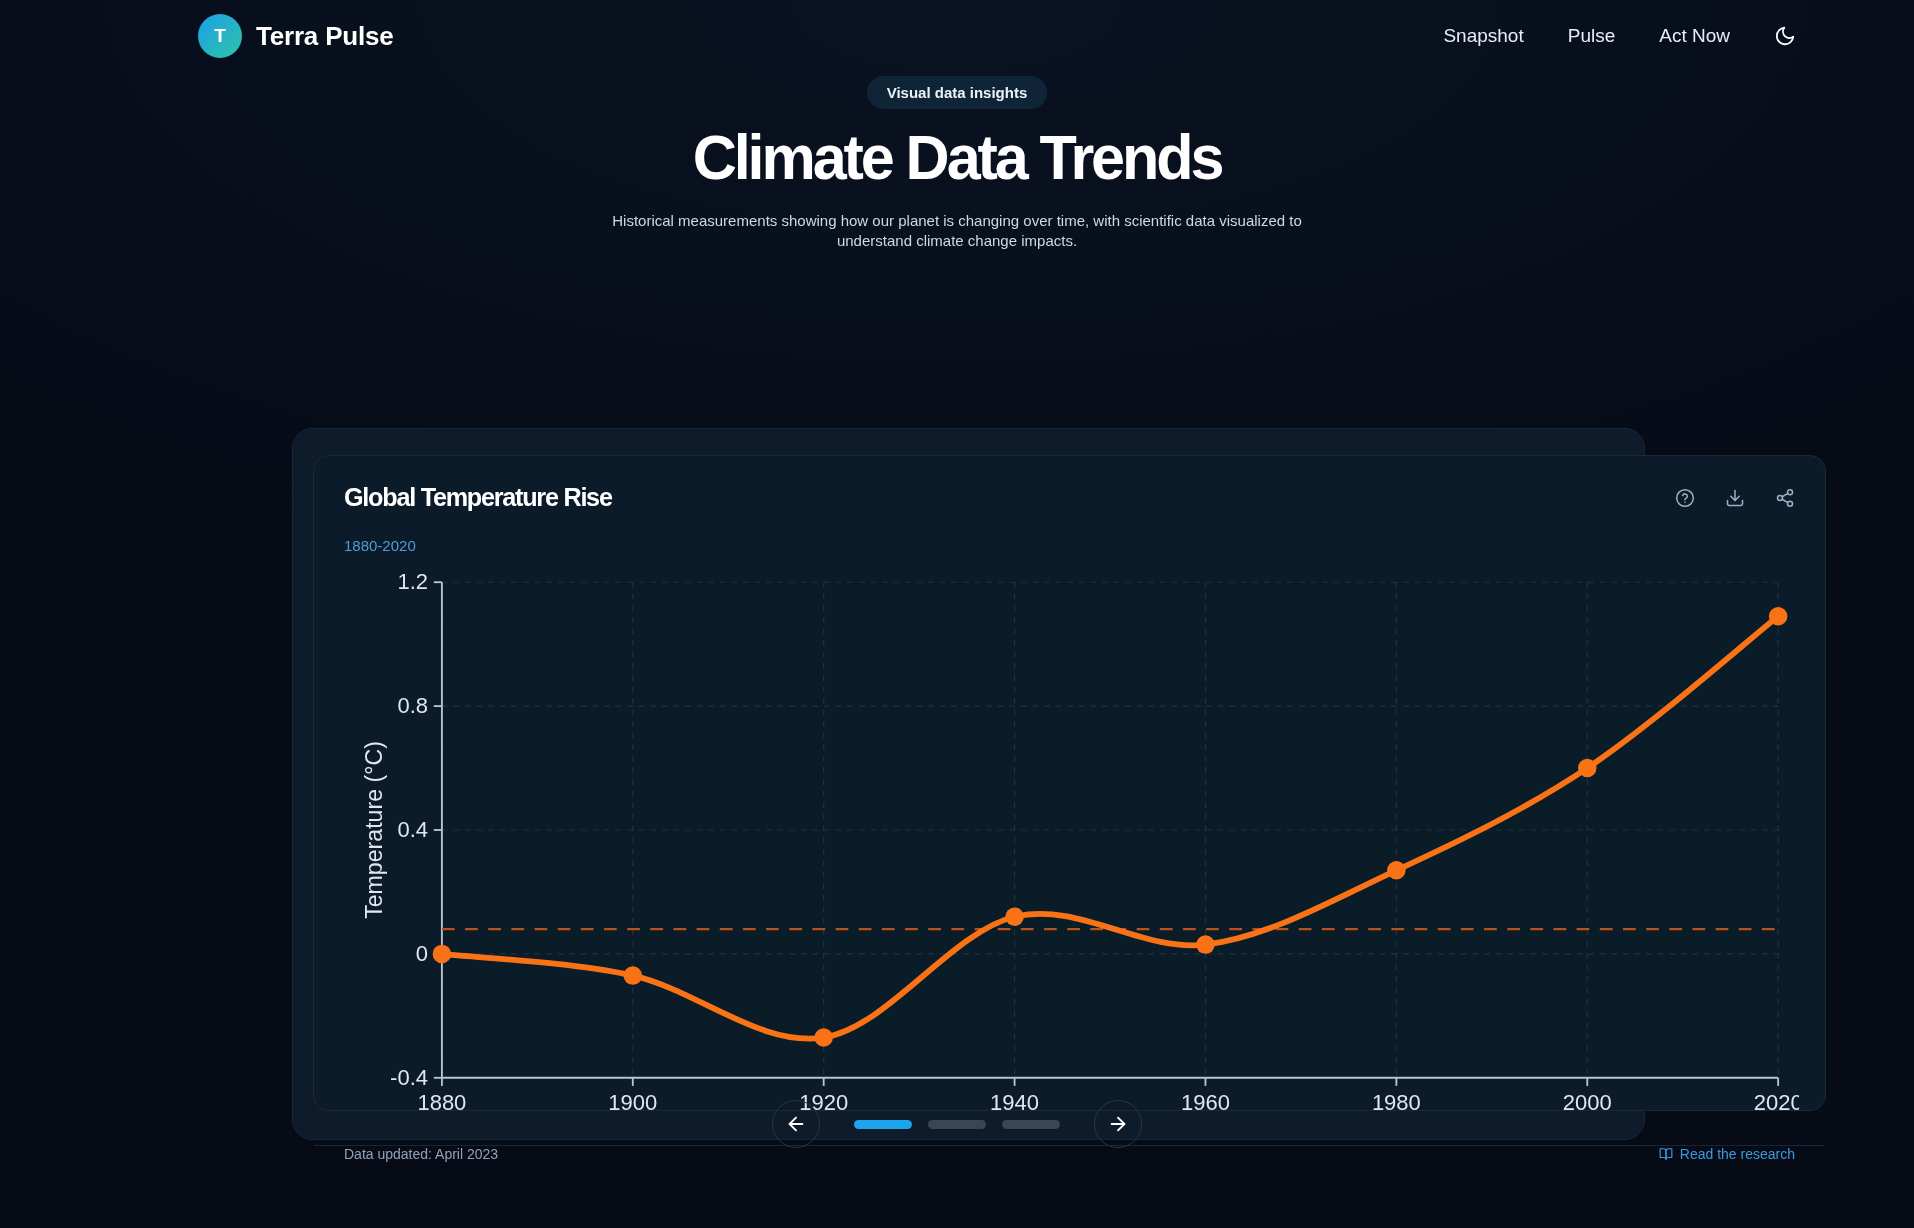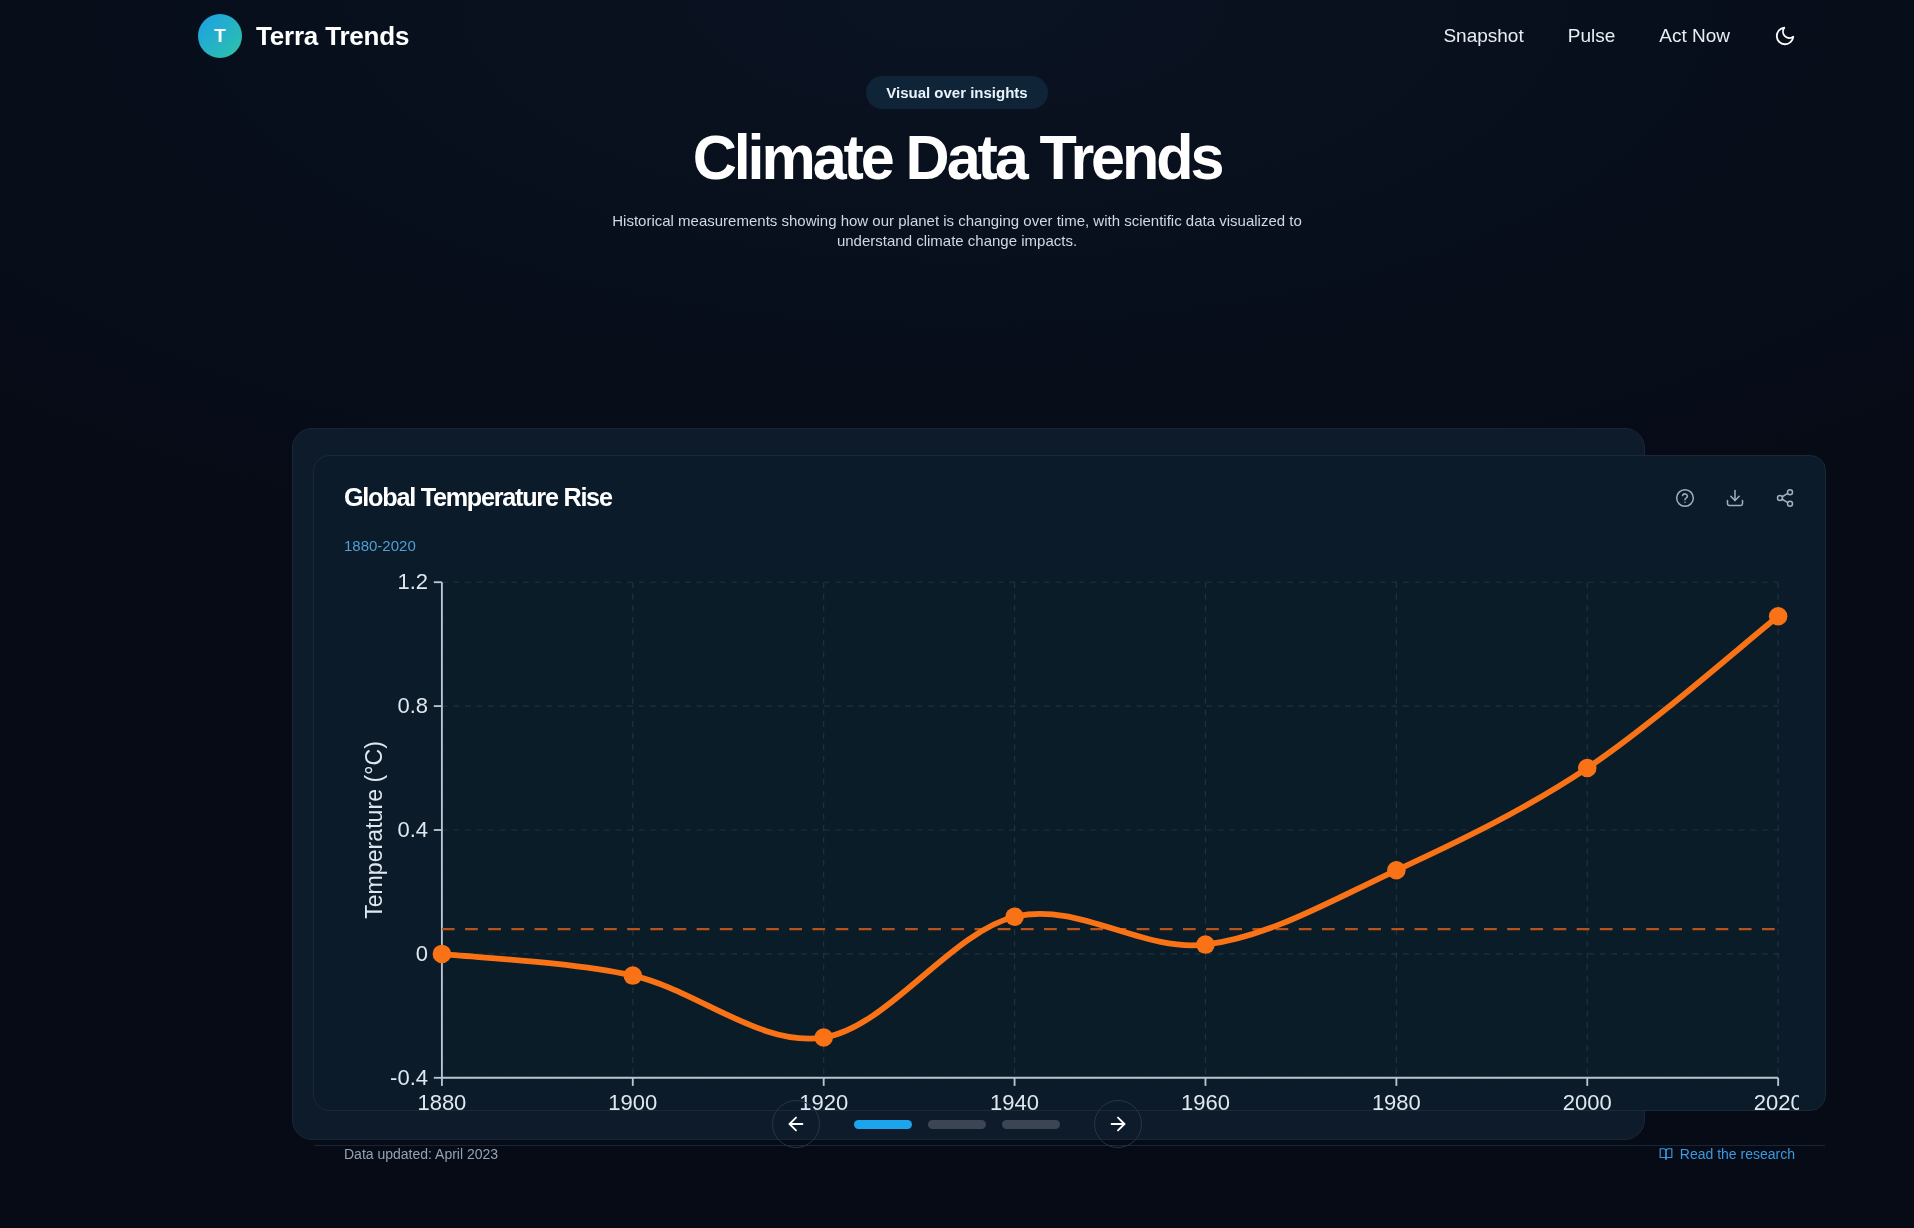--- a/index.html
+++ b/index.html
@@ -98,36 +98,36 @@
   .dot.active { background: #1ca4ec; }
 </style>
 </head>
 <body>
 
 <div class="page">
 
   <div class="nav">
     <div class="brand">
       <div class="brand-badge">T</div>
-      <div class="brand-name">Terra Trends</div>
+      <div class="brand-name">Terra Pulse</div>
     </div>
     <div class="nav-right">
       <div class="nav-link">Snapshot</div>
       <div class="nav-link">Pulse</div>
       <div class="nav-link">Act Now</div>
       <span style="cursor:pointer;">
         <svg class="moon" viewBox="0 0 24 24" fill="none" stroke="#ffffff" stroke-width="2" stroke-linecap="round" stroke-linejoin="round">
           <path d="M21 12.79A9 9 0 1 1 11.21 3 7 7 0 0 0 21 12.79z"></path>
         </svg>
       </span>
     </div>
   </div>
 
   <div class="hero">
-    <div class="badge">Visual over insights</div>
+    <div class="badge">Visual data insights</div>
     <div class="hero-title">Climate Data Trends</div>
     <div class="hero-sub">Historical measurements showing how our planet is changing over time, with scientific data visualized to understand climate change impacts.</div>
   </div>
 
 
   <div class="outer-card">
     <div class="inner-card">
 
       <div class="card-head">
         <div>

